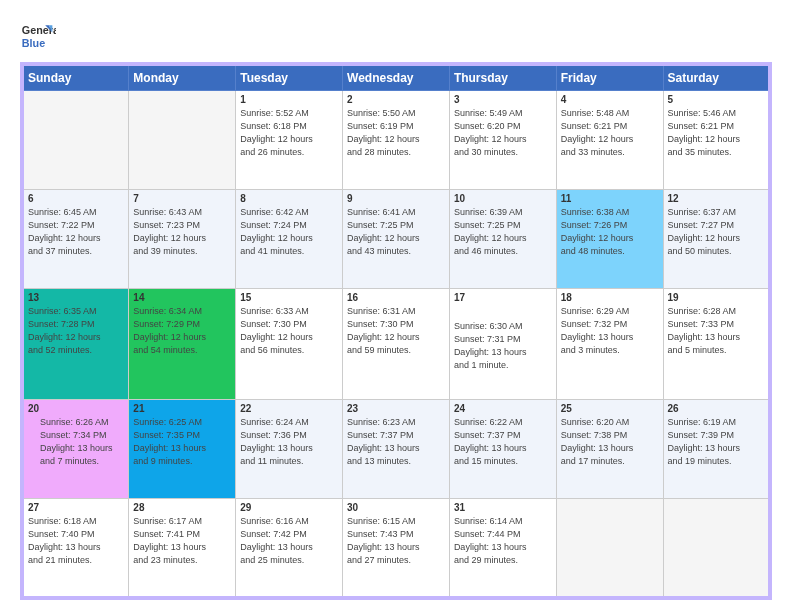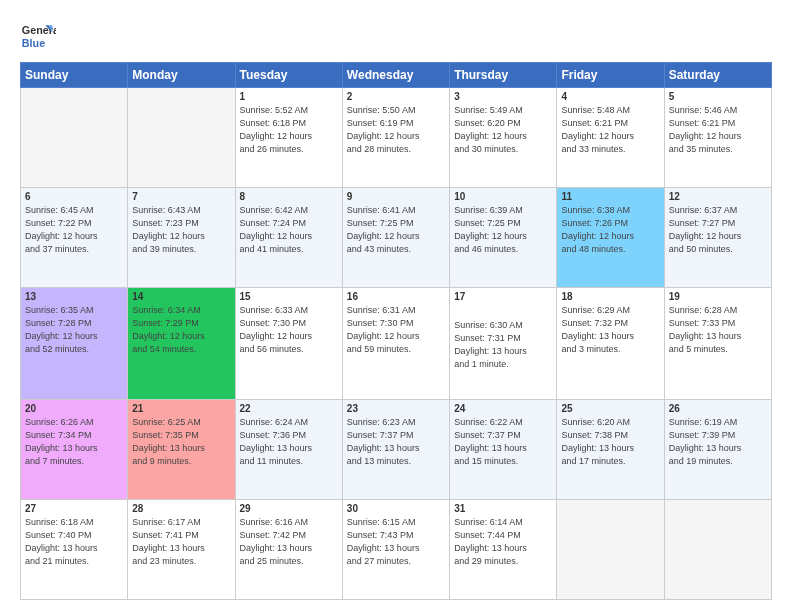--- a/index.html
+++ b/index.html
@@ -42,21 +42,21 @@
       line-height: 1.1;
     }
     .location-title {
       font-size: 15px;
       color: #555;
     }
     .calendar {
       width: 100%;
       flex: 1;
       border-collapse: collapse;
-      border: 1px solid #c4b5fd;
+      border: 4px solid #c4b5fd;
       table-layout: fixed;
     }
     .calendar th {
       background-color: #3a6cbf;
       color: white;
       font-size: 12px;
       font-weight: bold;
       padding: 5px 4px;
       text-align: left;
       border: 1px solid #5580cc;
@@ -202,21 +202,21 @@
           </td>
           <td style="background: rgb(240, 244, 251);">
             <div class="day-number">12</div>
             <div class="day-info" style="white-space: pre-line;">Sunrise: 6:37 AM
 Sunset: 7:27 PM
 Daylight: 12 hours
 and 50 minutes.</div>
           </td>
         </tr>
         <tr>
-          <td style="background: #c4b5fd;">
+          <td style="background: #14b8a6;">
             <div class="day-number">13</div>
             <div class="day-info" style="white-space: pre-line;">Sunrise: 6:35 AM
 Sunset: 7:28 PM
 Daylight: 12 hours
 and 52 minutes.</div>
           </td>
           <td style="background: #22c55e;">
             <div class="day-number">14</div>
             <div class="day-info" style="white-space: pre-line;">Sunrise: 6:34 AM
 Sunset: 7:29 PM
@@ -255,26 +255,26 @@
             <div class="day-number">19</div>
             <div class="day-info" style="white-space: pre-line;">Sunrise: 6:28 AM
 Sunset: 7:33 PM
 Daylight: 13 hours
 and 5 minutes.</div>
           </td>
         </tr>
         <tr>
           <td style="background: #f0abfc;">
             <div class="day-number">20</div>
-            <div class="day-info" style="white-space: pre-line;">Sunrise: 6:26 AM
+            <div class="day-info" style="white-space: pre-line; margin-left: 12px;">Sunrise: 6:26 AM
 Sunset: 7:34 PM
 Daylight: 13 hours
 and 7 minutes.</div>
           </td>
-          <td style="background: #fca5a5; margin-left: 36px;">
+          <td style="background: #0ea5e9; margin-left: 36px;">
             <div class="day-number">21</div>
             <div class="day-info" style="white-space: pre-line;">Sunrise: 6:25 AM
 Sunset: 7:35 PM
 Daylight: 13 hours
 and 9 minutes.</div>
           </td>
           <td style="background: rgb(240, 244, 251);">
             <div class="day-number">22</div>
             <div class="day-info" style="white-space: pre-line;">Sunrise: 6:24 AM
 Sunset: 7:36 PM

